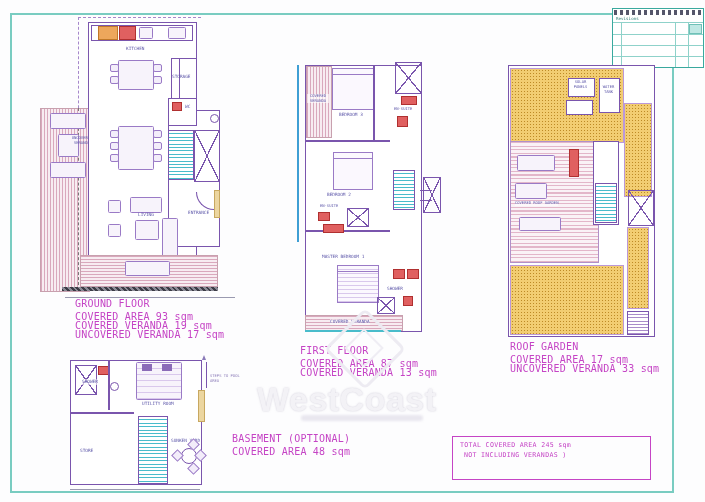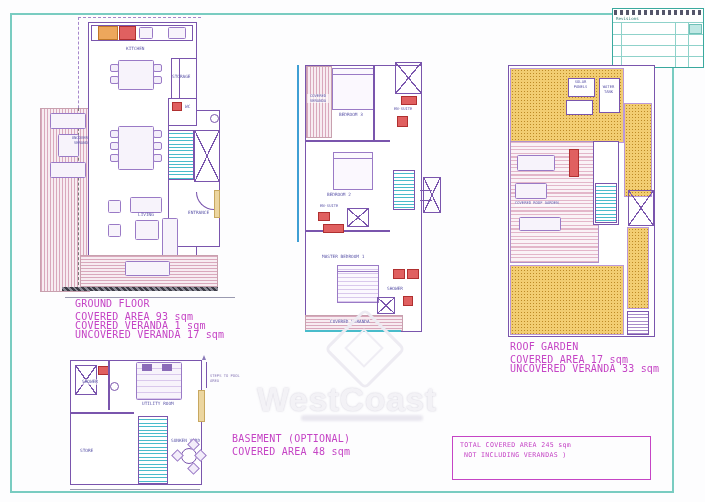--- a/index.html
+++ b/index.html
@@ -145,21 +145,21 @@
 
     <div class="deckh" style="left:42px;top:241px;width:136px;height:30px;"></div>
     <div class="furn" style="left:87px;top:247px;width:43px;height:13px;"></div>
     <div class="darkbar" style="left:24px;top:273px;width:156px;height:4px;"></div>
     <div class="dim" style="left:27px;top:283px;width:170px;"></div>
   </div>
 
   <div class="cap" style="left:75px;top:299px;">
     <div class="t">GROUND FLOOR</div>
     <div>COVERED AREA 93 sqm</div>
-    <div>COVERED VERANDA 1 sqm</div>
+    <div>COVERED VERANDA 19 sqm</div>
     <div>UNCOVERED VERANDA 17 sqm</div>
   </div>
 
   <div class="abs" style="left:275px;top:58px;width:175px;height:285px;">
     <div class="abs" style="left:22px;top:7px;width:2px;height:177px;background:#3f9fd4;"></div>
     <div class="w" style="left:30px;top:7px;width:115px;height:265px;"></div>
 
     <div class="deckv" style="left:31px;top:8px;width:24px;height:70px;"></div>
     <div class="rlabel wrap" style="left:32px;top:36px;width:22px;font-size:3.8px;background:rgba(255,255,255,.6);">COVERED VERANDA</div>
 
@@ -195,20 +195,25 @@
     <div class="stairs" style="left:118px;top:112px;width:20px;height:38px;"></div>
     <div class="xbox" style="left:148px;top:119px;width:16px;height:34px;"></div>
     <div class="ln" style="left:145px;top:132px;width:12px;height:1px;"></div>
     <div class="ln" style="left:145px;top:142px;width:12px;height:1px;"></div>
 
     <div class="deckh" style="left:30px;top:257px;width:96px;height:14px;"></div>
     <div class="rlabel" style="left:55px;top:261px;background:rgba(255,255,255,.55);">COVERED VERANDA</div>
     <div class="abs" style="left:30px;top:272px;width:96px;height:2px;background:var(--cyan);"></div>
   </div>
 
+  <div class="cap" style="left:300px;top:346px;">
+    <div class="t">FIRST FLOOR</div>
+    <div>COVERED AREA 87 sqm</div>
+    <div>COVERED VERANDA 13 sqm</div>
+  </div>
 
   <div class="abs" style="left:505px;top:55px;width:155px;height:285px;">
     <div class="w" style="left:3px;top:10px;width:145px;height:270px;"></div>
     <div class="stip" style="left:5px;top:13px;width:112px;height:73px;"></div>
     <div class="w" style="left:63px;top:23px;width:25px;height:17px;"></div>
     <div class="rlabel wrap" style="left:64px;top:25px;width:23px;font-size:3.8px;">SOLAR PANELS</div>
     <div class="w" style="left:61px;top:45px;width:25px;height:13px;"></div>
     <div class="w" style="left:94px;top:23px;width:19px;height:33px;"></div>
     <div class="rlabel wrap" style="left:95px;top:30px;width:17px;font-size:3.8px;">WATER TANK</div>
     <div class="stip" style="left:119px;top:48px;width:26px;height:92px;"></div>

